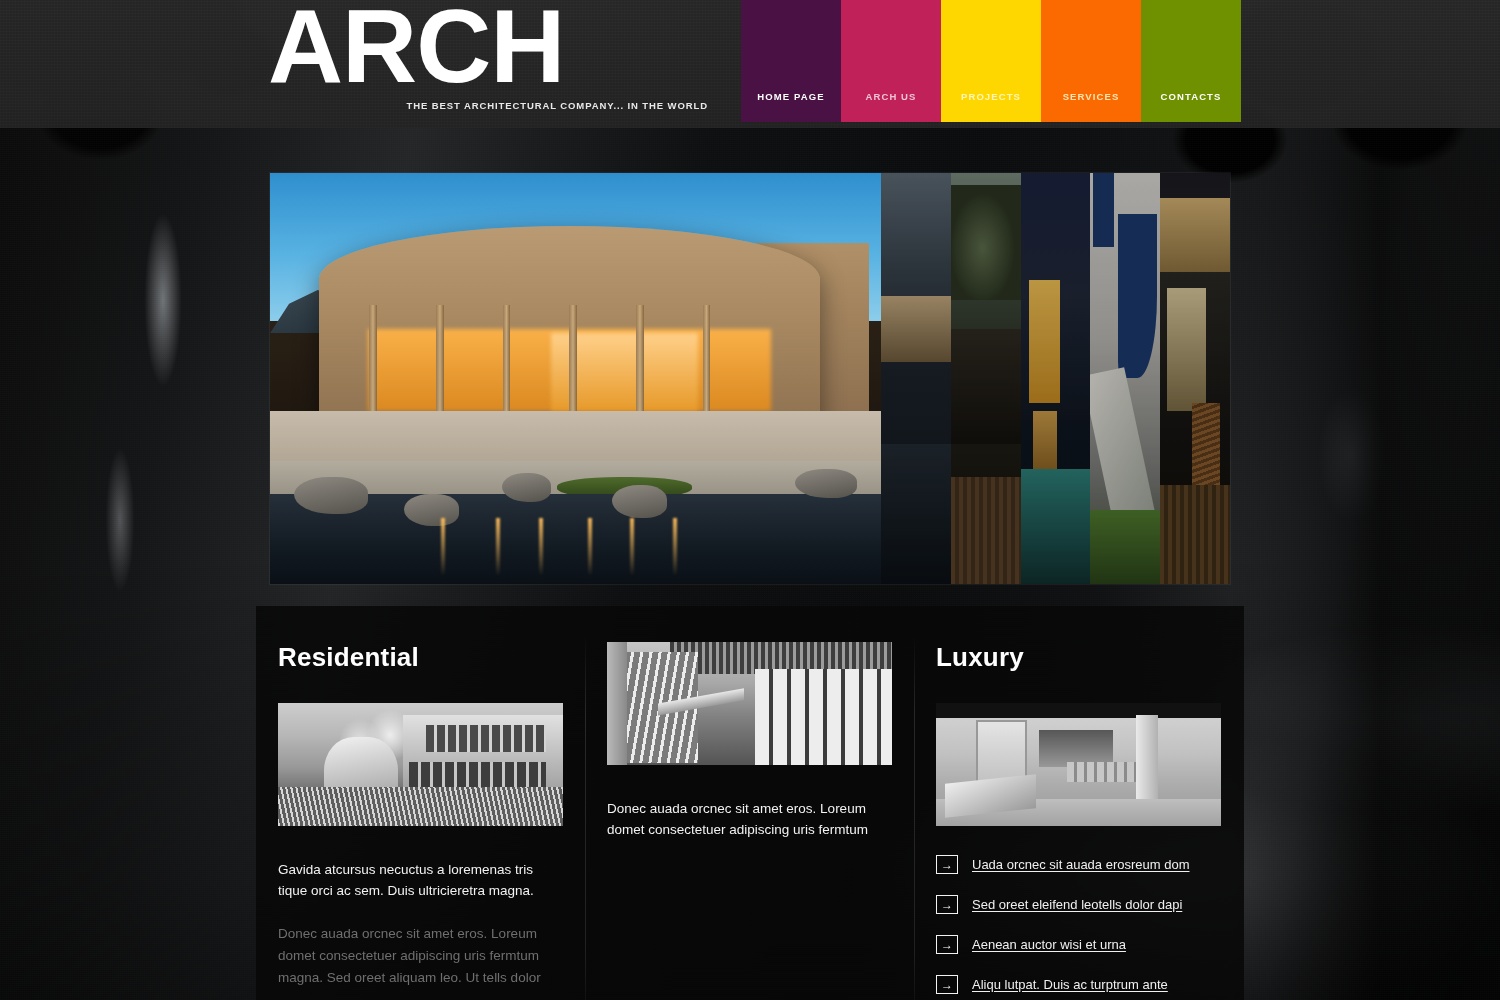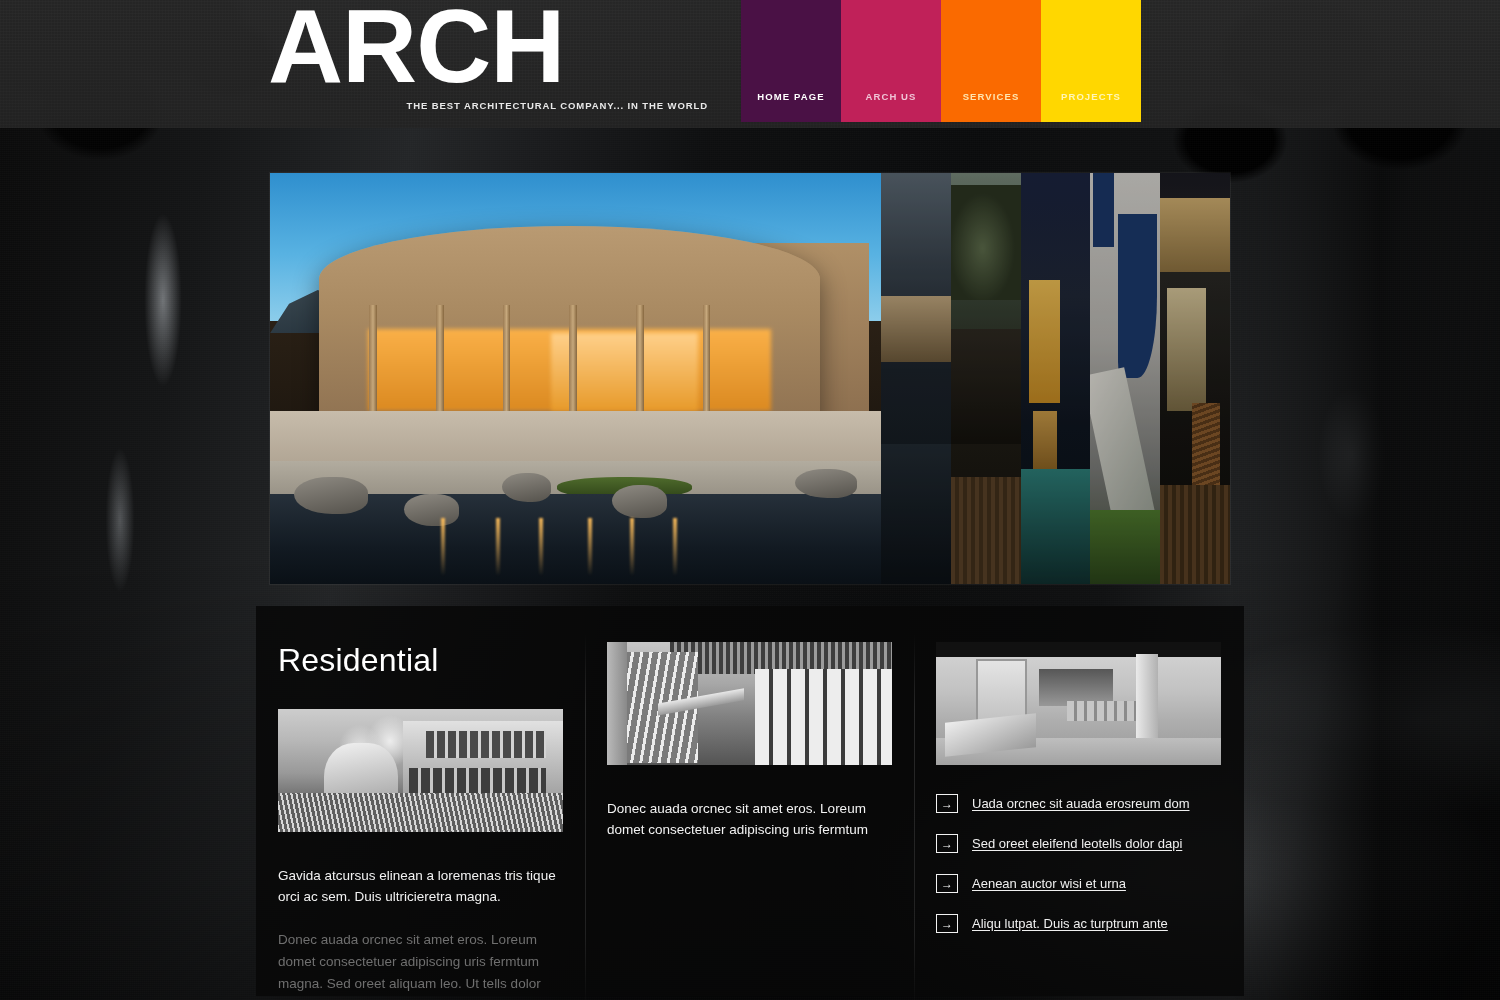--- a/index.html
+++ b/index.html
@@ -185,21 +185,21 @@
     background:rgba(8,8,8,.88);
     padding:36px 0 0 0;
   }
   #cols { display:flex; }
   .col { width:329px; padding:0 22px 0 22px; position:relative; }
   .col + .col:before {
     content:""; position:absolute; left:0; top:-8px; bottom:-14px; width:1px;
     background:linear-gradient(180deg, rgba(255,255,255,0), rgba(255,255,255,.13) 20%, rgba(255,255,255,.10) 80%, rgba(255,255,255,0));
   }
   .col h2 {
-    font-size:32px; font-weight:normal; color:#fff; letter-spacing:.2px;
+    font-size:26px; font-weight:bold; color:#fff; letter-spacing:.2px;
     margin:0 0 30px 0;
   }
   .thumb {
     width:285px; height:123px; margin-bottom:33px; overflow:hidden; position:relative;
     filter:grayscale(1);
   }
   .ph-res {
     background:
       radial-gradient(ellipse 30px 34px at 82px 40px, #e8e6e2, rgba(200,198,194,0) 72%),
       radial-gradient(ellipse 32px 36px at 112px 32px, #efedea, rgba(200,198,194,0) 72%),
@@ -259,25 +259,28 @@
     <div id="tagline">THE BEST ARCHITECTURAL COMPANY... IN THE WORLD</div>
   </div>
 
   <nav id="nav">
     <div class="nav-item nv0">
       <span>HOME PAGE</span>
     </div>
     <div class="nav-item nv1">
       <span>ARCH US</span>
     </div>
+    <div class="nav-item nv3">
+      <span>PROJECTS</span>
+    </div>
     <div class="nav-item nv2">
       <span>SERVICES</span>
     </div>
-    <div class="nav-item nv3">
-      <span>PROJECTS</span>
+    <div class="nav-item nv4">
+      <span>CONTACTS</span>
     </div>
   </nav>
 </div>
 
 <div id="wrap">
 
   <div id="slider">
     <div class="slide-main">
       <div class="sky"></div>
       <div class="mount"></div>
@@ -344,36 +347,37 @@
 
       <div class="col">
         <h2>Residential</h2>
         <div class="thumb ph-res">
           <div class="house"></div>
             <div class="win"></div>
             <div class="win2"></div>
           <div class="ppl"></div>
             <div class="grs"></div>
         </div>
-        <p class="p-lead">Gavida atcursus elinean a loremenas tris tique orci ac sem. Duis ultricieretra magna.</p>
+        <p class="p-lead">Gavida atcursus necuctus a loremenas tris tique orci ac sem. Duis ultricieretra magna.</p>
         <p class="p-body">Donec auada orcnec sit amet eros. Loreum domet consectetuer adipiscing uris fermtum magna. Sed oreet aliquam leo. Ut tells dolor</p>
       </div>
 
       <div class="col">
         <div class="thumb ph-com">
           <div class="ceil"></div>
             <div class="scaf"></div>
             <div class="col"></div>
           <div class="beam"></div>
             <div class="glass"></div>
         </div>
         <p class="p-lead">Donec auada orcnec sit amet eros. Loreum domet consectetuer adipiscing uris fermtum</p>
       </div>
 
       <div class="col">
+        <h2>Luxury</h2>
         <div class="thumb ph-lux">
           <div class="top"></div>
             <div class="door"></div>
             <div class="kit"></div>
           <div class="tbl"></div>
             <div class="pillar"></div>
             <div class="floor"></div>
           <div class="lounge"></div>
         </div>
         <ul class="links">

